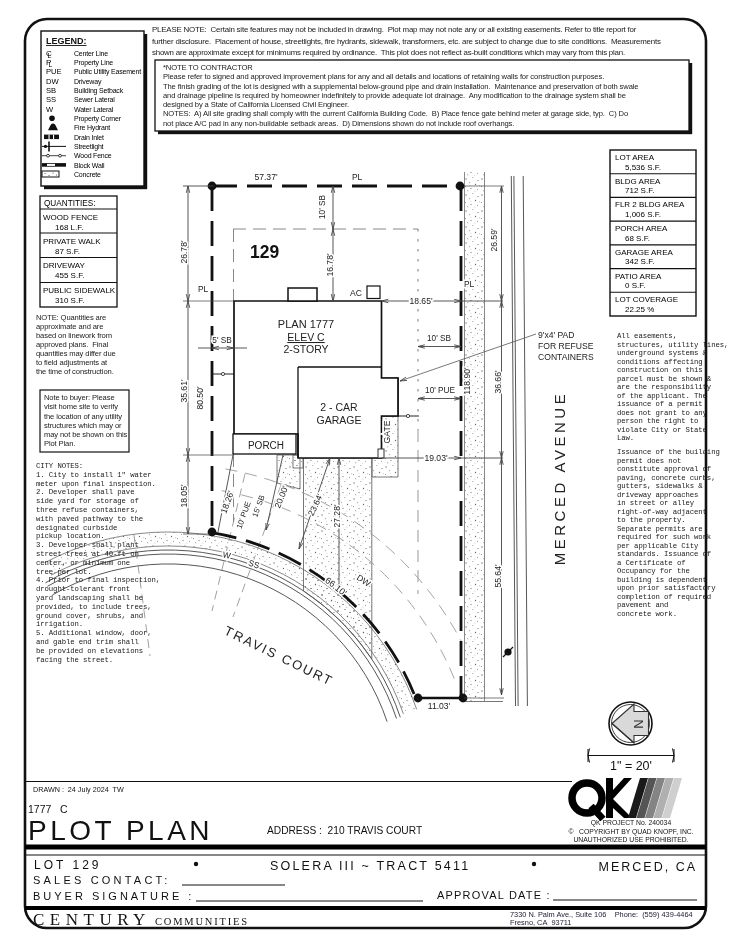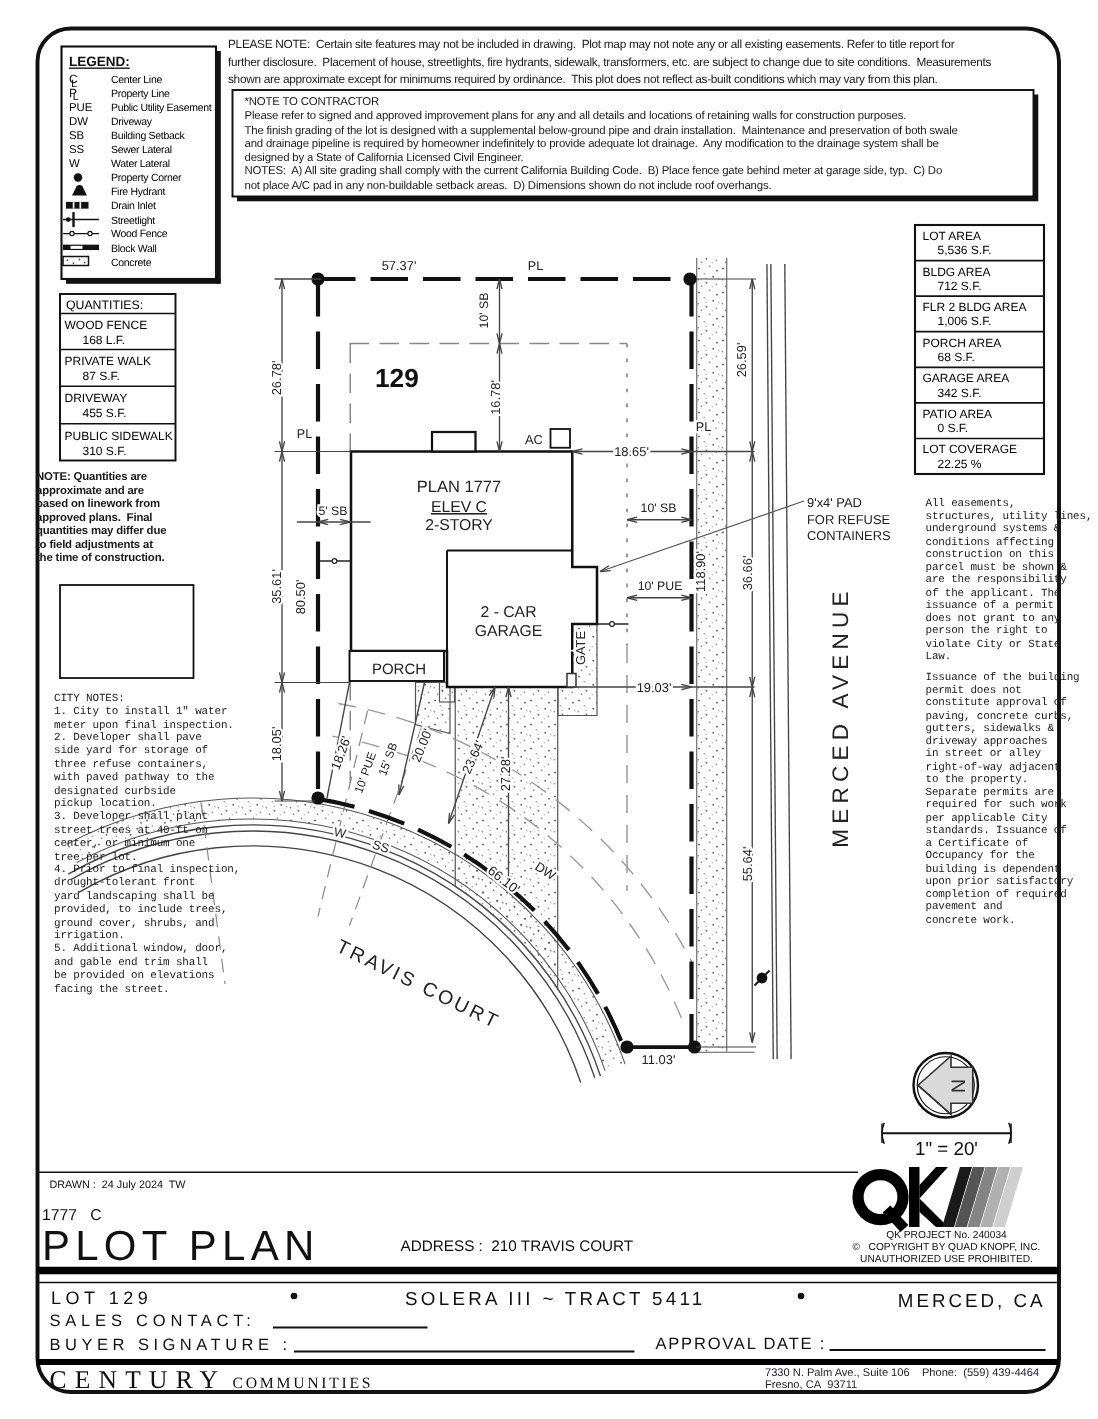--- a/index.html
+++ b/index.html
@@ -433,21 +433,22 @@
 <text x="155" y="925" font-family="Liberation Serif,serif" font-size="10.5" letter-spacing="1.8" fill="#111">COMMUNITIES</text>
 
 <text x="510" y="917" font-size="7.4" fill="#1c1c30">7330 N. Palm Ave., Suite 106&nbsp;&nbsp;&nbsp; Phone:&nbsp; (559) 439-4464</text>
 <text x="510" y="925" font-size="7.4" fill="#1c1c30">Fresno, CA&nbsp; 93711</text>
 </svg>
 
 <div class="abs p9" style="left:152px;top:24px;width:560px;white-space:nowrap;">PLEASE NOTE:&nbsp; Certain site features may not be included in drawing.&nbsp; Plot map may not note any or all existing easements. Refer to title report for<br>further disclosure.&nbsp; Placement of house, streetlights, fire hydrants, sidewalk, transformers, etc. are subject to change due to site conditions.&nbsp; Measurements<br>shown are approximate except for minimums required by ordinance.&nbsp; This plot does not reflect as-built conditions which may vary from this plan.</div>
 
 <div class="abs p8" style="left:163px;top:63px;width:560px;white-space:nowrap;">*NOTE TO CONTRACTOR<br>Please refer to signed and approved improvement plans for any and all details and locations of retaining walls for construction purposes.<br>The finish grading of the lot is designed with a supplemental below-ground pipe and drain installation.&nbsp; Maintenance and preservation of both swale<br>and drainage pipeline is required by homeowner indefinitely to provide adequate lot drainage.&nbsp; Any modification to the drainage system shall be<br>designed by a State of California Licensed Civil Engineer.<br>NOTES:&nbsp; A) All site grading shall comply with the current California Building Code.&nbsp; B) Place fence gate behind meter at garage side, typ.&nbsp; C) Do<br>not place A/C pad in any non-buildable setback areas.&nbsp; D) Dimensions shown do not include roof overhangs.</div>
 
-<div class="abs p8" style="left:24px;top:313px;width:120px;white-space:nowrap;line-height:9.05px;font-weight:bold;">NOTE: Quantities are<br>approximate and are<br>based on linework from<br>approved plans.&nbsp; Final<br>quantities may differ due<br>to field adjustments at<br>the time of construction.</div>
-
+<div class="abs p8" style="left:36px;top:313px;width:120px;white-space:nowrap;line-height:9.05px;">NOTE: Quantities are<br>approximate and are<br>based on linework from<br>approved plans.&nbsp; Final<br>quantities may differ due<br>to field adjustments at<br>the time of construction.</div>
+
+<div class="abs p8" style="left:44px;top:393px;width:86px;white-space:nowrap;">Note to buyer: Please<br>visit home site to verify<br>the location of any utility<br>structures which may or<br>may not be shown on this<br>Plot Plan.</div>
 
 <div class="abs p7" style="left:36px;top:462px;width:110px;white-space:nowrap;">CITY NOTES:<br>1. City to install 1" water<br>meter upon final inspection.<br>2. Developer shall pave<br>side yard for storage of<br>three refuse containers,<br>with paved pathway to the<br>designated curbside<br>pickup location.<br>3. Developer shall plant<br>street trees at 40-ft on<br>center, or minimum one<br>tree per lot.<br>4. Prior to final inspection,<br>drought-tolerant front<br>yard landscaping shall be<br>provided, to include trees,<br>ground cover, shrubs, and<br>irrigation.<br>5. Additional window, door,<br>and gable end trim shall<br>be provided on elevations<br>facing the street.</div>
 
 <div class="abs p7" style="left:617px;top:332px;width:92px;white-space:nowrap;line-height:8.5px;">All easements,<br>structures, utility lines,<br>underground systems &amp;<br>conditions affecting<br>construction on this<br>parcel must be shown &amp;<br>are the responsibility<br>of the applicant. The<br>issuance of a permit<br>does not grant to any<br>person the right to<br>violate City or State<br>Law.</div>
 
 <div class="abs p7" style="left:617px;top:448px;width:92px;white-space:nowrap;line-height:8.5px;">Issuance of the building<br>permit does not<br>constitute approval of<br>paving, concrete curbs,<br>gutters, sidewalks &amp;<br>driveway approaches<br>in street or alley<br>right-of-way adjacent<br>to the property.<br>Separate permits are<br>required for such work<br>per applicable City<br>standards. Issuance of<br>a Certificate of<br>Occupancy for the<br>building is dependent<br>upon prior satisfactory<br>completion of required<br>pavement and<br>concrete work.</div>
 </div>
 
 </body></html>

